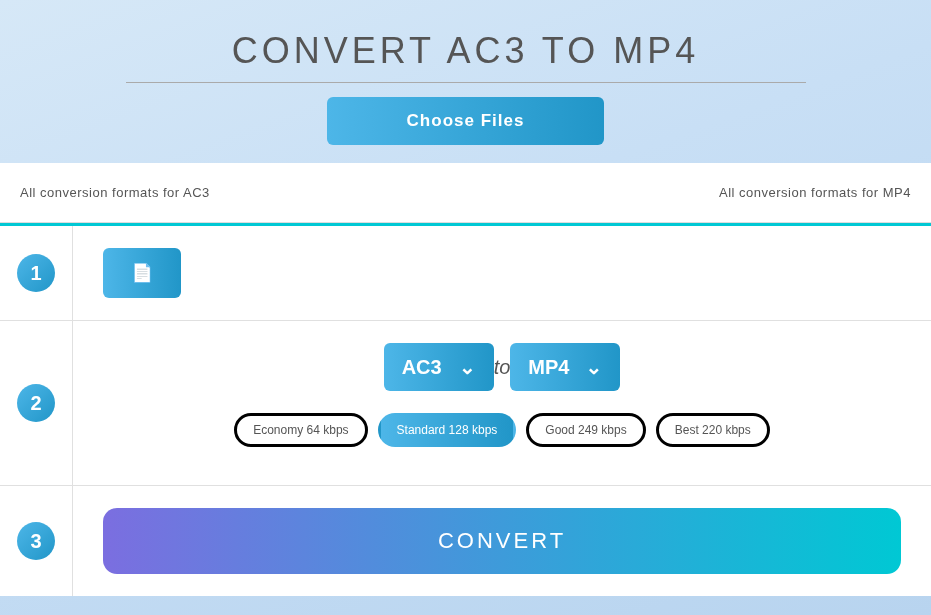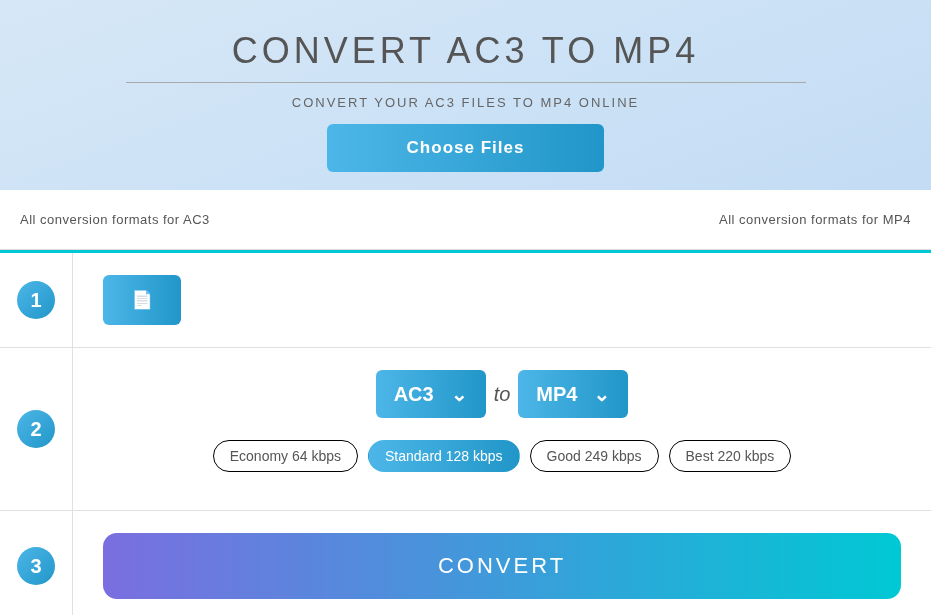--- a/index.html
+++ b/index.html
@@ -131,21 +131,21 @@
 
     .file-icon {
       font-size: 18px;
     }
 
     
     .format-row {
       display: flex;
       align-items: center;
       justify-content: center;
-      gap: 8px;
+      gap: 0;
       margin-bottom: 22px;
     }
 
     .format-select {
       background: linear-gradient(90deg, #4db6e8 0%, #2196c8 100%);
       color: white;
       border: none;
       border-radius: 6px;
       padding: 12px 18px;
       font-size: 20px;
@@ -166,26 +166,26 @@
 
     .quality-row {
       display: flex;
       align-items: center;
       justify-content: center;
       gap: 10px;
       margin-bottom: 16px;
     }
 
     .quality-btn {
-      border: 1px solid #000000;
+      border: 3px solid #000000;
       background: white;
       color: #555;
       border-radius: 20px;
       padding: 7px 16px;
-      font-size: 14px;
+      font-size: 12px;
       cursor: pointer;
     }
 
     .quality-btn.active {
       background: linear-gradient(90deg, #4db6e8 0%, #2196c8 100%);
       color: white;
       border-color: transparent;
     }
 
     .advanced-link {
@@ -217,21 +217,20 @@
     .step-row:last-child {
       border-bottom: none;
     }
   </style>
 </head>
 <body>
 
 <div class="header">
   <h1 class="header-title">CONVERT AC3 TO MP4</h1>
   <div class="header-divider"></div>
-  <p class="header-subtitle">CONVERT YOUR AC3 FILES TO MP4 ONLINE</p>
   <div class="upload-btn-wrap">
     <button class="upload-btn-top">Choose Files</button>
   </div>
 </div>
 
 <div class="nav-bar">
   <a class="nav-link">All conversion formats for AC3</a>
   <a class="nav-link">All conversion formats for MP4</a>
 </div>
 

